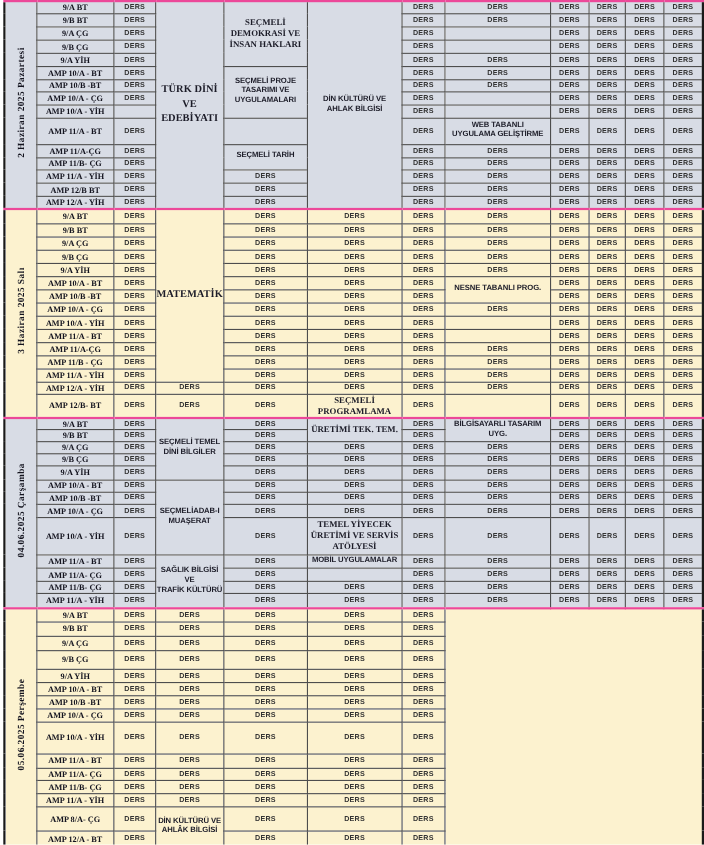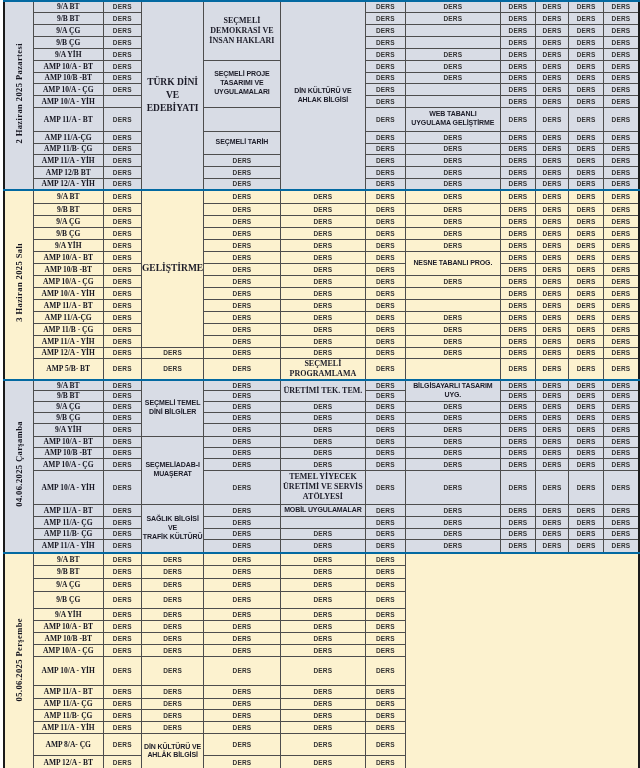--- a/index.html
+++ b/index.html
@@ -2,21 +2,21 @@
 <html style="--sec-blue: #d8dce5; --sec-cream: #fcf2cf;"><head>
 <meta charset="utf-8">
 <style>
   html,body{margin:0;padding:0;}
   .page{width:640px;height:768px;background:#ffffff;overflow:hidden;position:relative;
         font-family:"Liberation Sans",sans-serif;}
   table.sched{border-collapse:collapse;table-layout:fixed;margin-left:3px;
         border:2px solid #1a1a1a;}
   table.sched td{border:1px solid #4d4d4d;padding:0;text-align:center;vertical-align:middle;
         overflow:hidden;}
-  tr.sec-start td{border-top:2px solid #0369a1;}
+  tr.sec-start td{border-top:2px solid #ec4899;}
   .blue{background:var(--sec-blue,#d8dce5);}
   .cream{background:var(--sec-cream,#fcf2cf);}
   .day-inner{display:inline-block;writing-mode:vertical-rl;transform:rotate(180deg);
         font-family:"Liberation Serif",serif;font-weight:700;font-size:8.5px;
         letter-spacing:.4px;color:#14141f;white-space:nowrap;}
   td.cls{font-family:"Liberation Serif",serif;font-weight:700;font-size:7.5px;
         color:#14141f;white-space:nowrap;}
   td.ders{font-size:6.5px;font-weight:700;color:#333333;letter-spacing:.2px;}
   td.subj{font-weight:700;color:#1c1c28;white-space:pre-line;line-height:1.25;}
   td.subj.serif{font-family:"Liberation Serif",serif;font-size:8px;}
@@ -208,21 +208,21 @@
           <td class="ders blue">DERS</td>
           <td class="ders blue">DERS</td>
           <td class="ders blue">DERS</td>
           <td class="ders blue">DERS</td>
           <td class="ders blue">DERS</td>
         </tr>
         <tr class="sec-start" style="height: 13px;">
           <td class="day cream" rowspan="15"><span class="day-inner">3 Haziran 2025 Salı</span></td>
           <td class="cls cream">9/A BT</td>
           <td class="ders cream">DERS</td>
-          <td class="subj serif lg cream" rowspan="13">GELİŞTİRME</td>
+          <td class="subj serif lg cream" rowspan="13">MATEMATİK</td>
           <td class="ders cream">DERS</td>
           <td class="ders cream">DERS</td>
           <td class="ders cream">DERS</td>
           <td class="ders cream">DERS</td>
           <td class="ders cream">DERS</td>
           <td class="ders cream">DERS</td>
           <td class="ders cream">DERS</td>
           <td class="ders cream">DERS</td>
         </tr>
         <tr style="height: 12px;">
@@ -375,21 +375,21 @@
           <td class="ders cream">DERS</td>
           <td class="ders cream">DERS</td>
           <td class="ders cream">DERS</td>
           <td class="ders cream">DERS</td>
           <td class="ders cream">DERS</td>
           <td class="ders cream">DERS</td>
           <td class="ders cream">DERS</td>
           <td class="ders cream">DERS</td>
         </tr>
         <tr style="height: 21px;">
-          <td class="cls cream">AMP 5/B- BT</td>
+          <td class="cls cream">AMP 12/B- BT</td>
           <td class="ders cream">DERS</td>
           <td class="ders cream">DERS</td>
           <td class="ders cream">DERS</td>
           <td class="subj serif cream" rowspan="1">SEÇMELİ
 PROGRAMLAMA</td>
           <td class="ders cream">DERS</td>
           <td class="blank cream"></td>
           <td class="ders cream">DERS</td>
           <td class="ders cream">DERS</td>
           <td class="ders cream">DERS</td>

